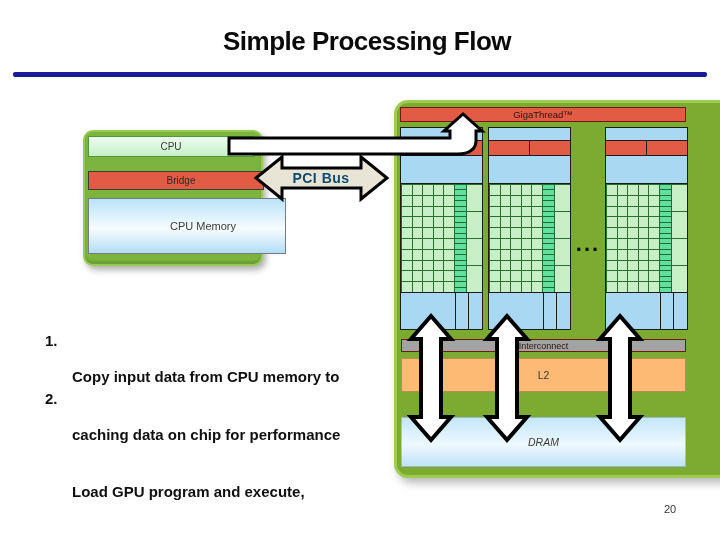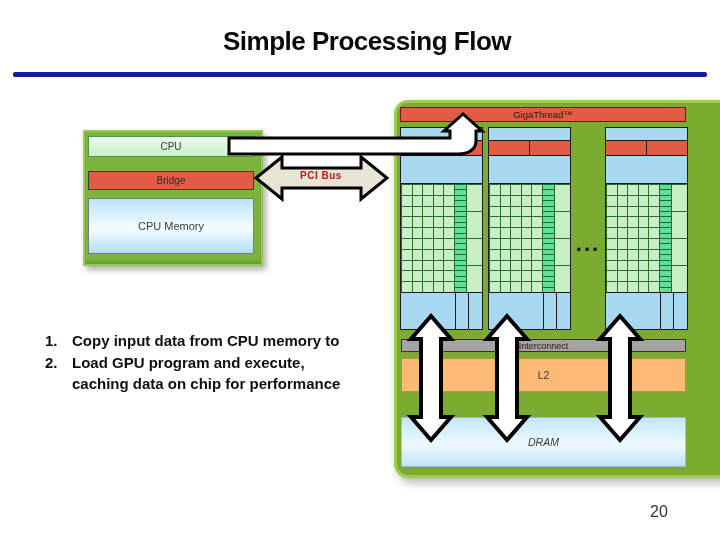--- a/index.html
+++ b/index.html
@@ -7,33 +7,33 @@
        font-family:"Liberation Sans", sans-serif;overflow:hidden;}
 
   
   .slide-title{position:absolute;left:12px;top:26px;width:710px;text-align:center;
        font-size:26px;font-weight:bold;color:#0a0a0a;letter-spacing:-0.5px;}
   .title-rule{position:absolute;left:13px;top:72px;width:694px;height:5px;
        background:#171c9a;border-radius:2px;}
 
   
   .cpu-box{position:absolute;left:83px;top:130px;width:176px;height:132px;
-       background:#7cb43e;border:2px solid #97ca52;border-radius:0;
+       background:#7cb43e;border:2px solid #97ca52;border-radius:10px;
        box-shadow:3px 4px 6px rgba(110,110,110,.55), inset 0 -3px 2px rgba(0,0,0,.12);}
   .cpu-bar{position:absolute;left:3px;top:4px;width:164px;height:19px;
        background:linear-gradient(to bottom,#eefdee,#c6f0c9);
        border:1px solid #4f9740;display:flex;align-items:center;justify-content:center;
        font-size:10px;color:#3a3a3a;}
   .bridge-bar{position:absolute;left:3px;top:39px;width:164px;height:17px;
        background:#e25b45;border:1px solid #3c3c3c;
-       display:flex;align-items:center;justify-content:center;font-size:10px;color:#2a2a2a;}
+       display:flex;align-items:center;justify-content:center;font-size:10px;color:#2a2a2a;padding-left:10px;}
   .cpu-mem{position:absolute;left:3px;top:66px;width:164px;height:54px;
        background:linear-gradient(to bottom,#b9e4f9 0%,#f7fcff 55%,#b2ddf5 100%);
        border:1px solid #7a7a7a;display:flex;align-items:center;justify-content:center;
-       font-size:11px;color:#3a3a3a;}
+       font-size:11px;color:#3a3a3a;padding-left:32px;}
 
   
   .gpu-box{position:absolute;left:394px;top:100px;width:351px;height:378px;
        box-sizing:border-box;background:#7cab32;border:3px solid #9ccd4e;border-radius:14px;
        box-shadow:4px 5px 8px rgba(115,115,115,.5);}
   .giga-bar{position:absolute;left:3px;top:4px;width:286px;height:15px;box-sizing:border-box;
        background:#e25b45;border:1px solid #70190c;
        display:flex;align-items:center;justify-content:center;font-size:9.5px;color:#2a1510;}
   .sm-col{position:absolute;top:24px;width:83px;height:203px;box-sizing:border-box;
        border:1px solid #1b1b1b;display:flex;flex-direction:column;}
@@ -64,32 +64,32 @@
        background:#fdba74;border:1px solid rgba(0,0,0,.25);
        display:flex;align-items:center;justify-content:center;font-size:10.5px;color:#3a3a3a;}
   .dram-bar{position:absolute;left:4px;top:314px;width:285px;height:50px;box-sizing:border-box;
        background:linear-gradient(to bottom,#c3e6fa 0%,#eef9ff 55%,#c0e3f7 100%);
        border:1px solid rgba(0,0,0,.2);
        display:flex;align-items:center;justify-content:center;font-size:10.5px;color:#3a3a3a;font-style:italic;}
 
   
   .arrow-overlay{position:absolute;left:0;top:0;z-index:7;pointer-events:none;}
   .pci-label{position:absolute;left:266px;top:170px;width:110px;z-index:8;text-align:center;
-       font-size:10px;font-weight:bold;color:#b91c1c;letter-spacing:0.5px;}
+       font-size:14px;font-weight:bold;color:#0c4a6e;letter-spacing:0.5px;}
 
   
   .steps{position:absolute;left:45px;top:330px;width:330px;font-size:15px;font-weight:bold;
        color:#101010;line-height:21.5px;}
   .step{display:flex;}
   .step-num{width:27px;flex:0 0 27px;}
-  .step-line{white-space:nowrap;}
+  .step-line{white-space:nowrap;margin-top:36px;}
 
   
-  .page-num{position:absolute;left:650px;top:503px;width:40px;text-align:left;
-       font-size:16px;color:#333;}
+  .page-num{position:absolute;left:650px;top:503px;width:40px;text-align:center;
+       font-size:11px;color:#333;}
 </style>
 </head>
 <body>
 
 <div class="slide-title">Simple Processing Flow</div>
 <div class="title-rule"></div>
 
 <div class="cpu-box">
   <div class="cpu-bar">CPU</div>
   <div class="bridge-bar">Bridge</div>
@@ -154,19 +154,19 @@
 <div class="steps">
   <div class="step">
     <span class="step-num">1.</span>
     <span class="step-lines">
       <div class="step-line">Copy input data from CPU memory to</div>
     </span>
   </div>
   <div class="step">
     <span class="step-num">2.</span>
     <span class="step-lines">
+      <div class="step-line">caching data on chip for performance</div>
       <div class="step-line">Load GPU program and execute,</div>
-      <div class="step-line">caching data on chip for performance</div>
     </span>
   </div>
 </div>
 
 <div class="page-num">20</div>
 
 </body></html>

